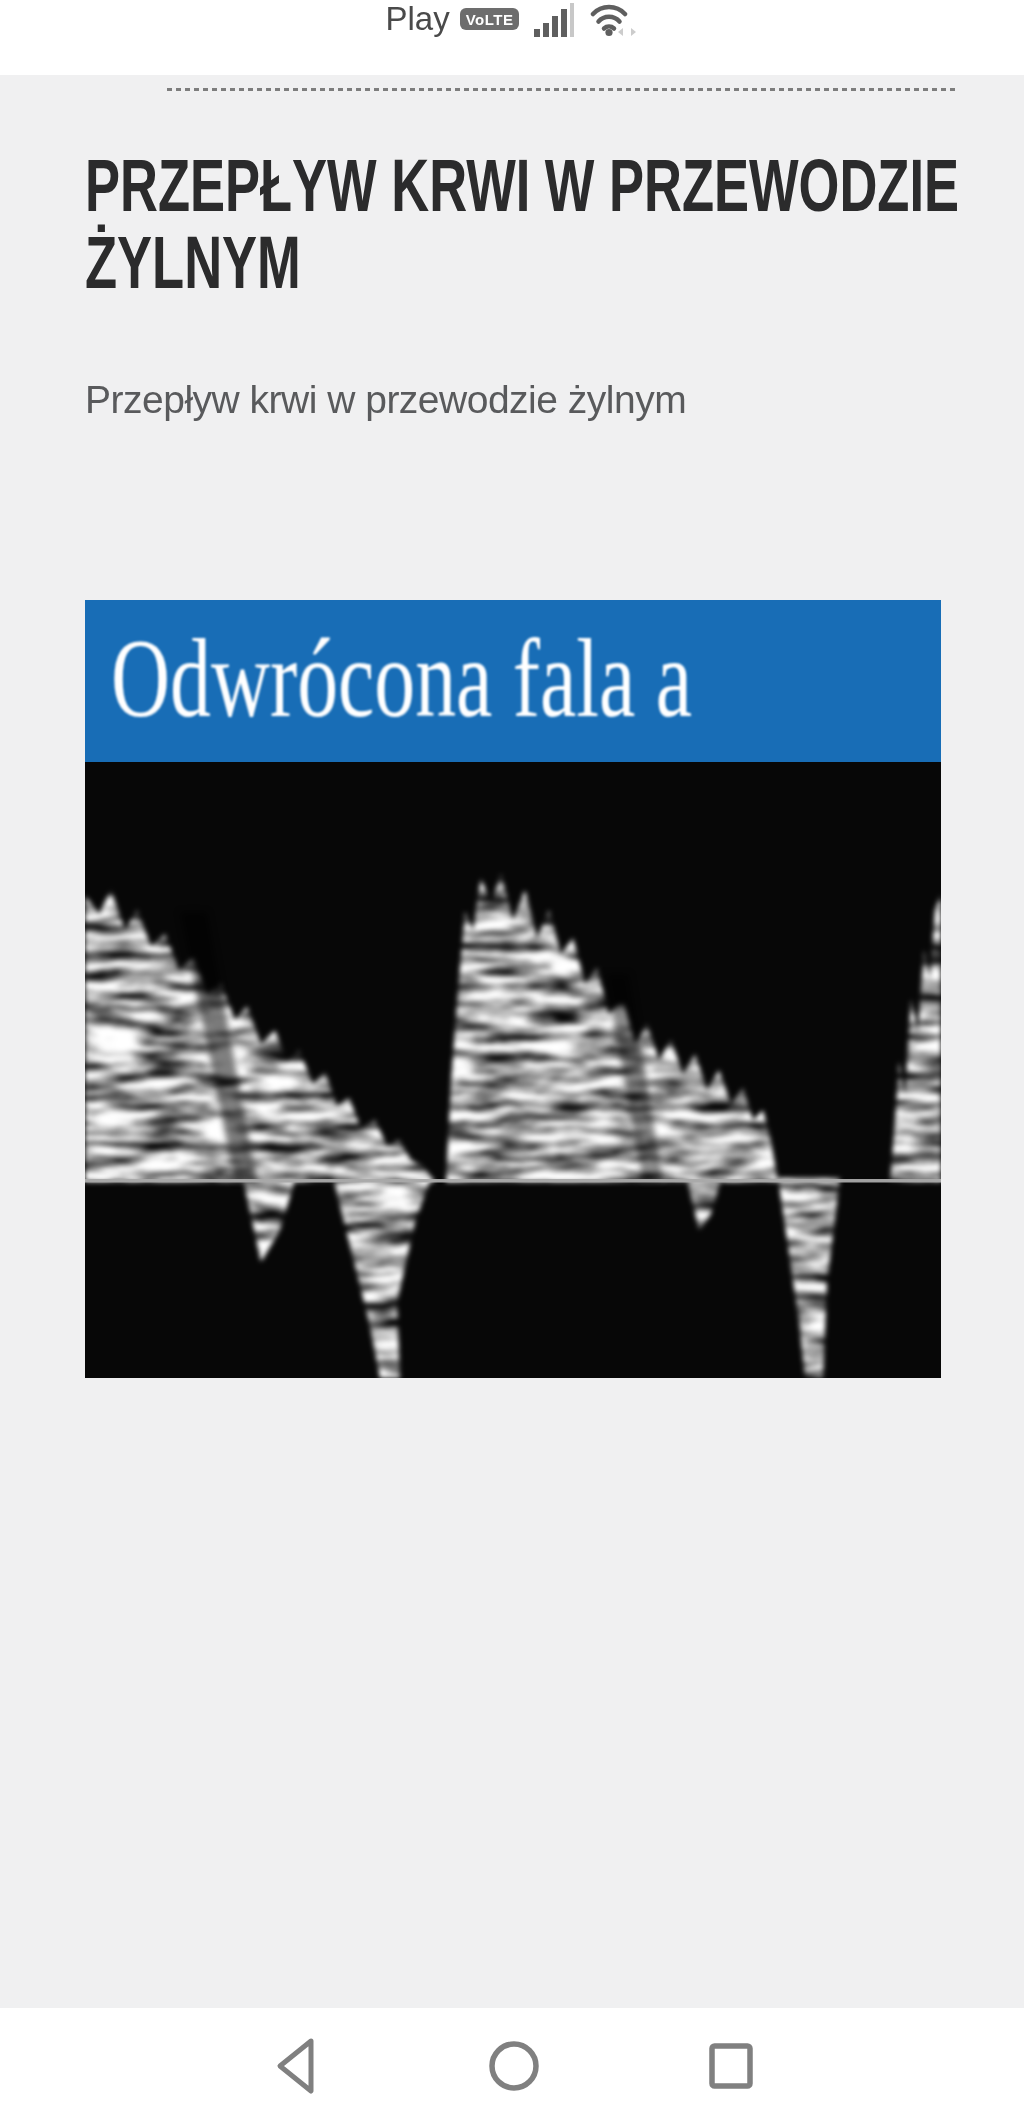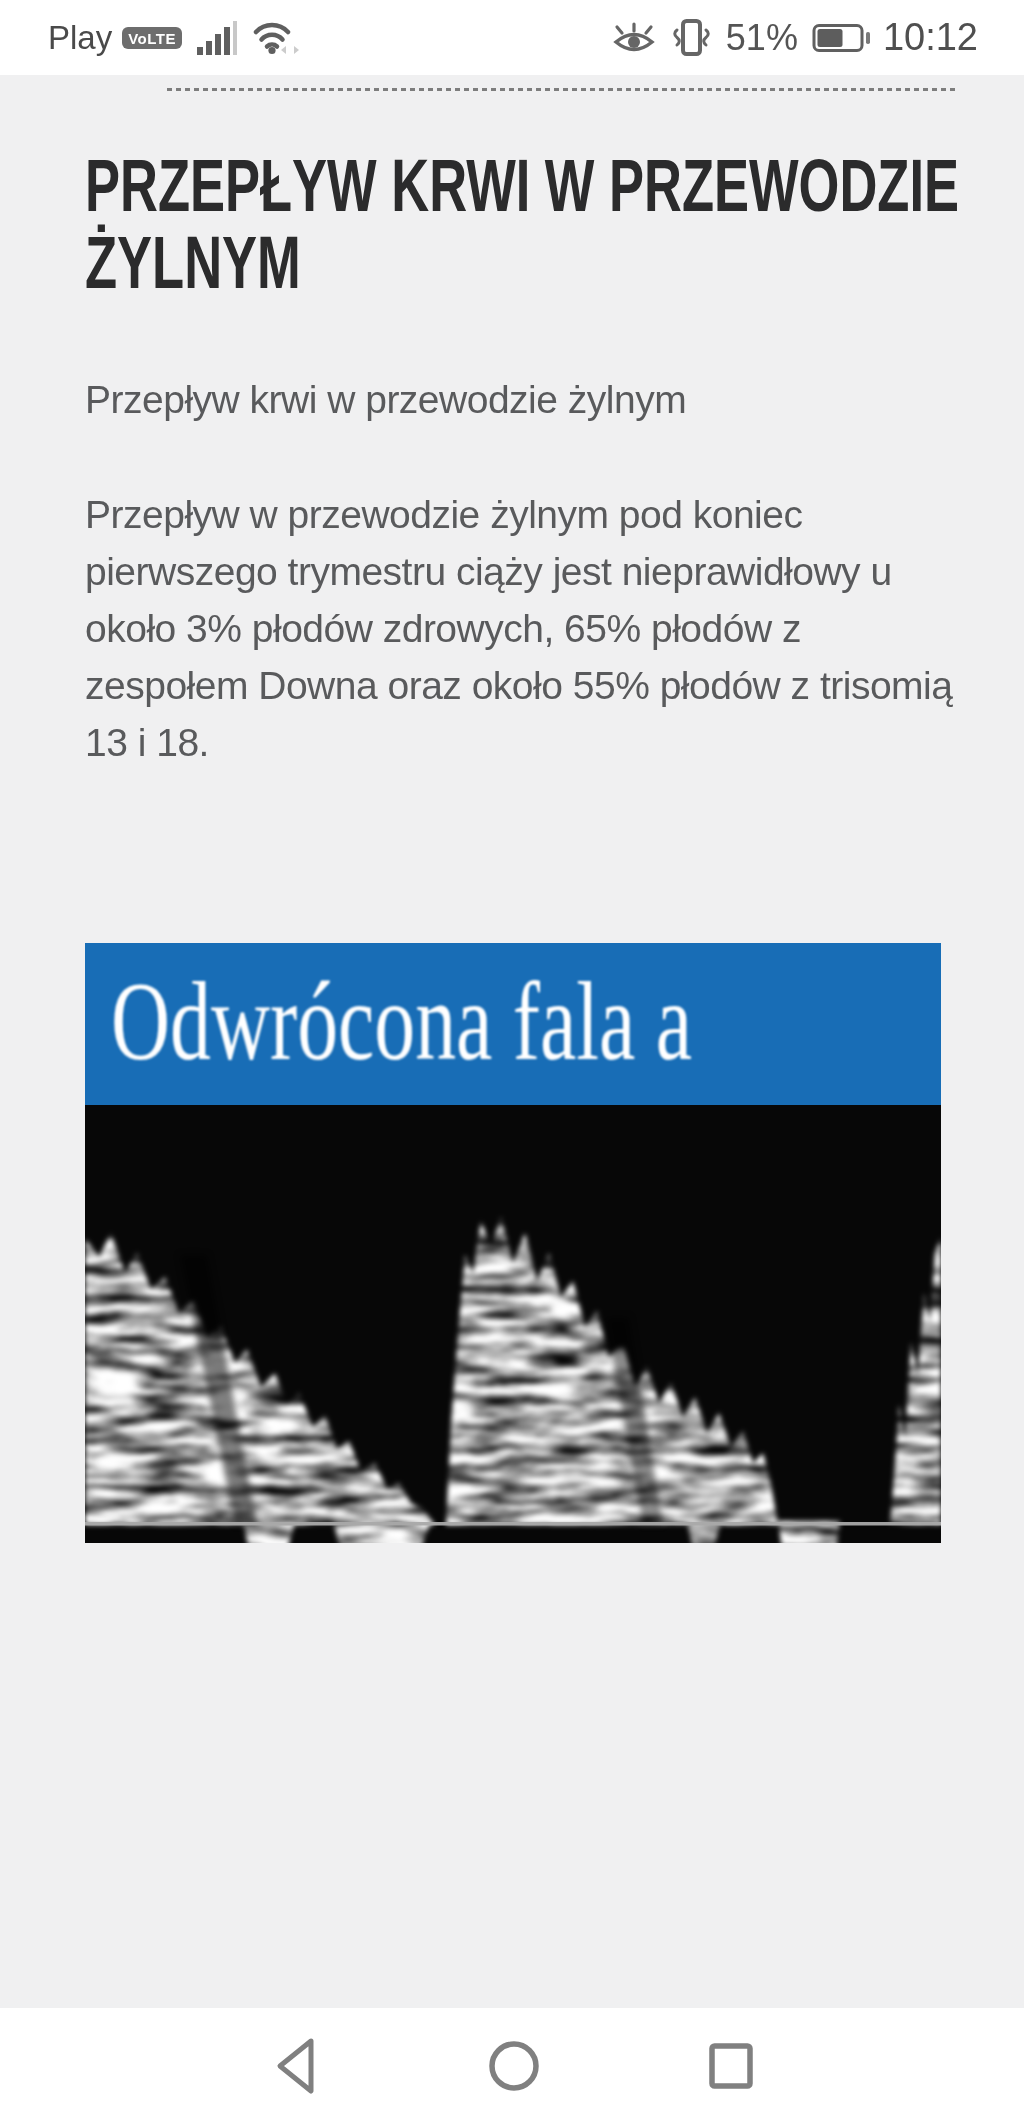--- a/index.html
+++ b/index.html
@@ -6,21 +6,21 @@
   html,body { width:1024px; }
   body {
     height:2123px; position:relative; overflow:hidden;
     background:#f0f0f1; font-family:"Liberation Sans", sans-serif;
   }
 
   
   .status-bar {
     position:absolute; top:0; left:0; width:1024px; height:75px;
     background:#ffffff; display:flex; align-items:center; justify-content:space-between;
-    padding:0 46px 0 48px; z-index:5;
+    padding:0 46px 0 48px; z-index:5;flex-direction:column;
   }
   .sb-group { display:flex; align-items:center; }
   .sb-carrier { font-size:33px; color:#4a4a4a; letter-spacing:0; }
   .volte-badge {
     margin-left:10px; background:#6d6d6d; color:#ffffff; border-radius:6px;
     font-size:15px; font-weight:bold; padding:4px 6px 3px; line-height:1;
     letter-spacing:0.5px;
     text-align:center;
   }
   .sb-icon { display:block; margin-left:14px; }
@@ -88,55 +88,29 @@
     </svg>
     <svg class="sb-icon" width="50" height="37" viewBox="0 0 50 37">
       <path d="M3 13 A22 22 0 0 1 35 13" stroke="#5f5f5f" stroke-width="4.5" fill="none" stroke-linecap="round"></path>
       <path d="M8.5 20.5 A14 14 0 0 1 29.5 20.5" stroke="#5f5f5f" stroke-width="4.5" fill="none" stroke-linecap="round"></path>
       <path d="M14 27.5 A7.5 7.5 0 0 1 24 27.5" stroke="#5f5f5f" stroke-width="4.5" fill="none" stroke-linecap="round"></path>
       <circle cx="19" cy="31.5" r="3.6" fill="#5f5f5f"></circle>
       <path d="M33 27 l-5 4 5 4 Z" fill="#cccccc"></path>
       <path d="M41 27 l5 4 -5 4 Z" fill="#cccccc"></path>
     </svg>
   </div>
-  <div class="sb-group">
-    <svg class="sb-icon" width="42" height="34" viewBox="0 0 42 34">
-      <path d="M3 21 Q21 6 39 21 Q21 36 3 21 Z" stroke="#666666" stroke-width="3.5" fill="none"></path>
-      <circle cx="21" cy="21" r="6" fill="#666666"></circle>
-      <path d="M9 12 L4 6" stroke="#666666" stroke-width="3.2" stroke-linecap="round"></path>
-      <path d="M21 10 L21 3" stroke="#666666" stroke-width="3.2" stroke-linecap="round"></path>
-      <path d="M33 12 L38 6" stroke="#666666" stroke-width="3.2" stroke-linecap="round"></path>
-    </svg>
-    <svg class="sb-icon" width="45" height="38" viewBox="0 0 45 38">
-      <rect x="14" y="2" width="17" height="33" rx="3.5" stroke="#666666" stroke-width="4" fill="none"></rect>
-      <path d="M8 11 q-4.5 3.5 0 7.5 q4.5 3.5 0 7.5" stroke="#666666" stroke-width="3" fill="none" stroke-linecap="round"></path>
-      <path d="M37 11 q4.5 3.5 0 7.5 q-4.5 3.5 0 7.5" stroke="#666666" stroke-width="3" fill="none" stroke-linecap="round"></path>
-    </svg>
-    <span class="sb-percent">51%</span>
-    <svg class="sb-icon" width="59" height="32" viewBox="0 0 59 32">
-      <rect x="2" y="3.5" width="48" height="25" rx="5" stroke="#606060" stroke-width="3" fill="#ffffff"></rect>
-      <rect x="5.5" y="7" width="25" height="18" rx="2.5" fill="#5d5d5d"></rect>
-      <rect x="54" y="10" width="4" height="12" rx="1.8" fill="#7a7a7a"></rect>
-    </svg>
-    <span class="sb-time">10:12</span>
-  </div>
 </div>
 
 <div class="page-content">
   <div class="dashed-rule"></div>
 
   <h1 class="article-title">PRZEPŁYW KRWI W PRZEWODZIE
 ŻYLNYM</h1>
 
   <p class="body-text lead-text">Przepływ krwi w przewodzie żylnym</p>
-  <p class="body-text para">Przepływ w przewodzie żylnym pod koniec
-pierwszego trymestru ciąży jest nieprawidłowy u
-około 3% płodów zdrowych, 65% płodów z
-zespołem Downa oraz około 55% płodów z trisomią
-13 i 18.</p>
 
   <figure class="us-figure">
     <div class="us-caption" style="background:#186db6;">
       <span>Odwrócona fala a</span>
     </div>
     <svg class="us-image" viewBox="0 0 856 616" preserveAspectRatio="none">
       <defs>
         <filter id="spk" x="-6%" y="-6%" width="112%" height="112%">
           <feTurbulence type="fractalNoise" baseFrequency="0.018 0.1" numOctaves="4" seed="11" result="n"></feTurbulence>
           <feColorMatrix in="n" type="matrix" values="0 0 0 0 1  0 0 0 0 1  0 0 0 0 1  0 0 0 2.4 -0.55" result="na"></feColorMatrix>

